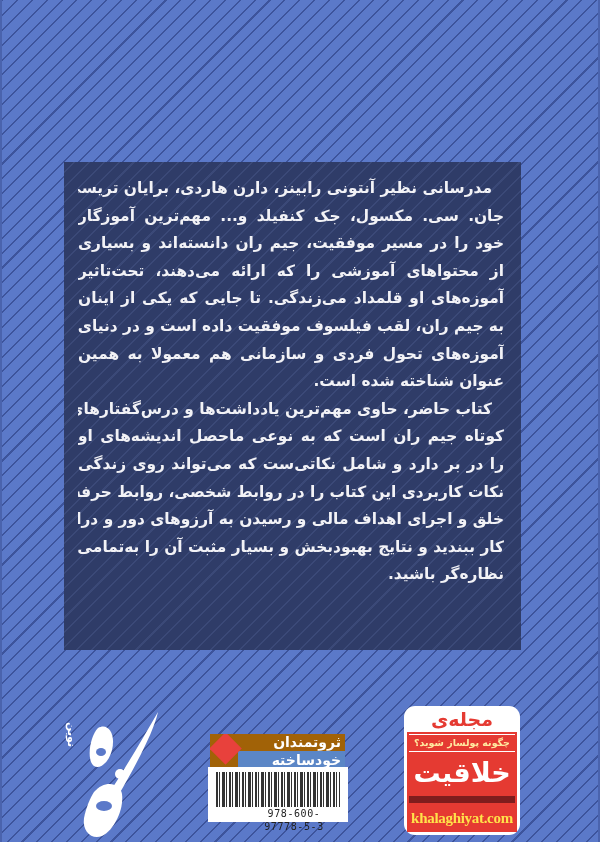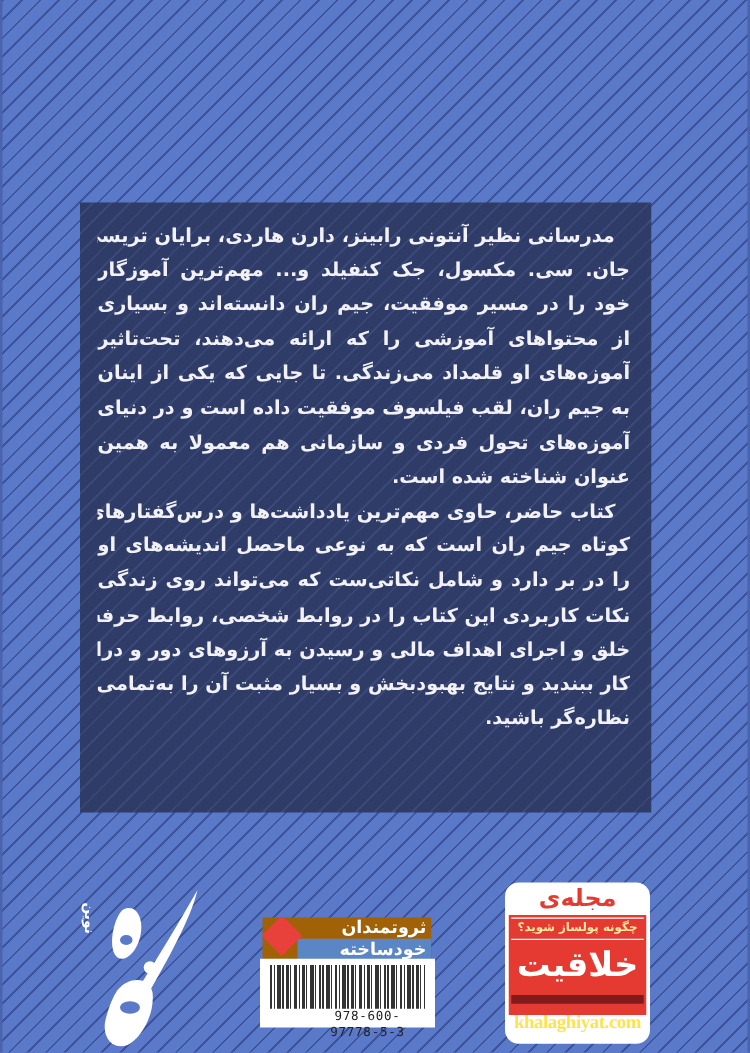--- a/index.html
+++ b/index.html
@@ -183,21 +183,21 @@
       direction: rtl;
       text-align: center;
       color: #e53a32;
       font-size: 19px;
       font-weight: bold;
       line-height: 26px;
       letter-spacing: 4px;
     }
     .magazine-body {
       background: #e53a32;
-      height: 80px;
+      height: 100px;
       box-sizing: border-box;
       padding: 2px;
     }
     .magazine-subtitle {
       direction: rtl;
       text-align: center;
       color: #ffe9a0;
       font-size: 9.5px;
       font-weight: bold;
       line-height: 16px;

